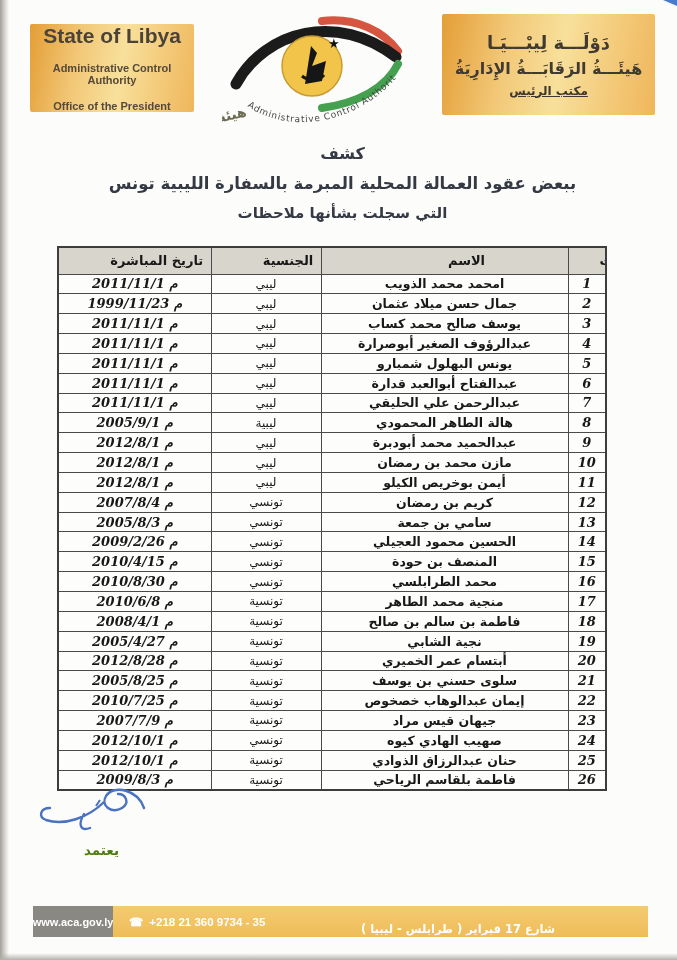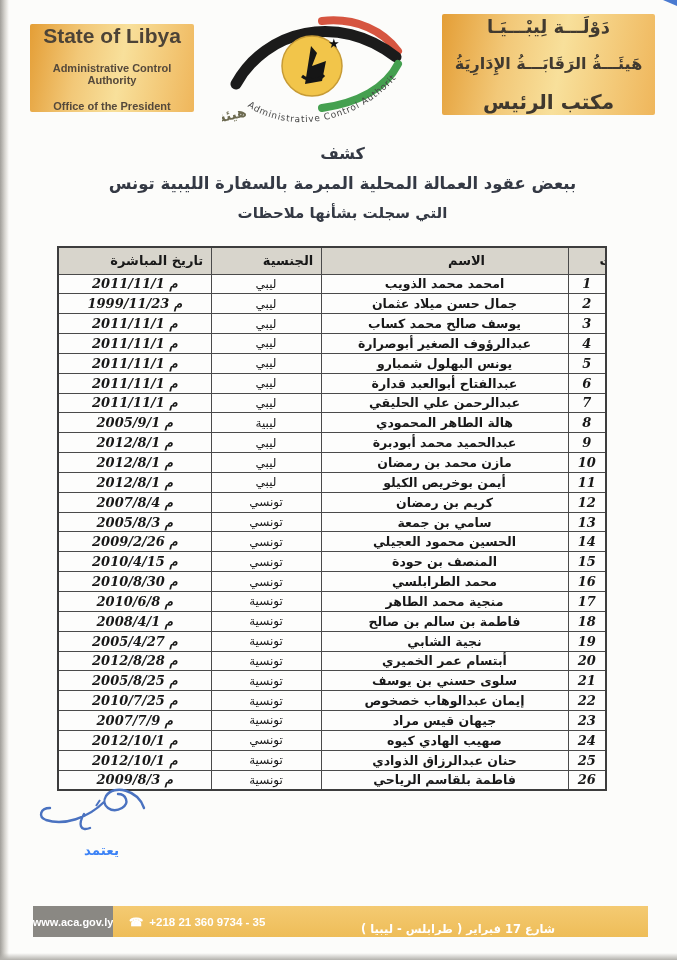--- a/index.html
+++ b/index.html
@@ -17,24 +17,24 @@
   
   .gold { background:linear-gradient(100deg,#e49e36 0%,#f2c878 30%,#f8e09b 55%,#efb65b 100%);
     border-radius:2px; }
   .hdr-left { position:absolute; left:30px; top:24px; width:164px; height:88px;
     display:flex; flex-direction:column; justify-content:center; align-items:center;
     gap:14px; text-align:center; }
   .hdr-left .l1 { font-family:"Liberation Sans", sans-serif; font-weight:bold; font-size:21px; color:#4c4337; }
   .hdr-left .l2, .hdr-left .l3 { font-family:"Liberation Sans", sans-serif; font-weight:bold; font-size:11px; color:#55493b; }
   .hdr-right { position:absolute; left:442px; top:14px; width:213px; height:101px;
     display:flex; flex-direction:column; justify-content:center; align-items:center;
-    gap:17px; text-align:center; direction:rtl; }
+    gap:6px; text-align:center; direction:rtl; }
   .hdr-right .a1 { font-size:18px; font-weight:bold; color:#413a30; }
   .hdr-right .a2 { font-size:16px; font-weight:bold; color:#413a30; }
-  .hdr-right .a3 { font-size:20px; font-weight:bold; color:#3f382e; }
+  .hdr-right .a3 { font-size:12px; font-weight:bold; color:#3f382e;text-decoration:underline; }
 
   .logo { position:absolute; left:222px; top:4px; width:188px; height:136px; }
 
   
   .doc-title { position:absolute; left:4px; top:144px; width:677px; text-align:center;
     direction:rtl; color:#343944; }
   .doc-title .t1 { font-size:16px; font-weight:bold; margin-bottom:11px; }
   .doc-title .t2 { font-size:16.5px; font-weight:bold; margin-bottom:11px; }
   .doc-title .t3 { font-size:15px; font-weight:bold; }
 
@@ -49,21 +49,21 @@
   td.c-index { font-family:"DejaVu Serif","DejaVu Sans",serif; font-style:italic;
     font-weight:bold; font-size:13px; }
   td.c-name { font-weight:bold; font-size:12.5px; }
   td.c-nationality { font-size:12px; }
   td.c-date { direction:ltr; font-family:"DejaVu Serif","DejaVu Sans",serif;
     font-style:italic; font-weight:bold; font-size:13px; }
 
   
   .sig { position:absolute; left:26px; top:780px; width:150px; height:64px; }
   .approved { position:absolute; left:84px; top:842px; font-size:13.5px; font-weight:bold;
-    color:#3b82f6; direction:rtl; letter-spacing:0.5px;text-align:center; }
+    color:#4d7c0f; direction:rtl; letter-spacing:0.5px;text-align:center; }
 
   
   .footer-web { position:absolute; left:33px; top:906px; width:80px; height:31px;
     background:#8a8883; color:#fff; font-family:"Liberation Sans", sans-serif;
     font-weight:bold; font-size:11px; display:flex; align-items:center; justify-content:center; }
   .footer-gold { position:absolute; left:113px; top:906px; width:535px; height:31px;
     background:linear-gradient(180deg,#f4ca72,#eebd58); color:#fff; }
   .footer-gold .phone { position:absolute; left:16px; top:0; height:31px; display:flex;
     align-items:center; gap:6px; font-family:"Liberation Sans", sans-serif;
     font-weight:bold; font-size:11.5px; direction:ltr; }

